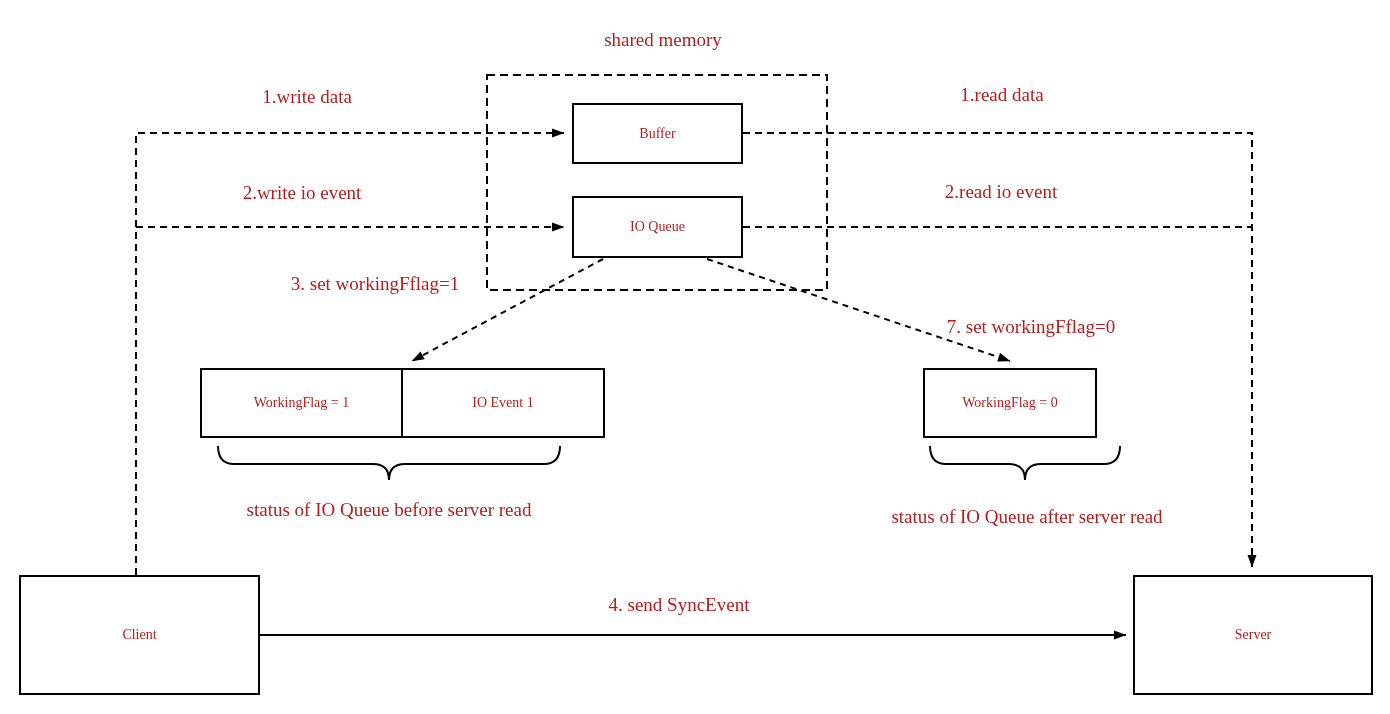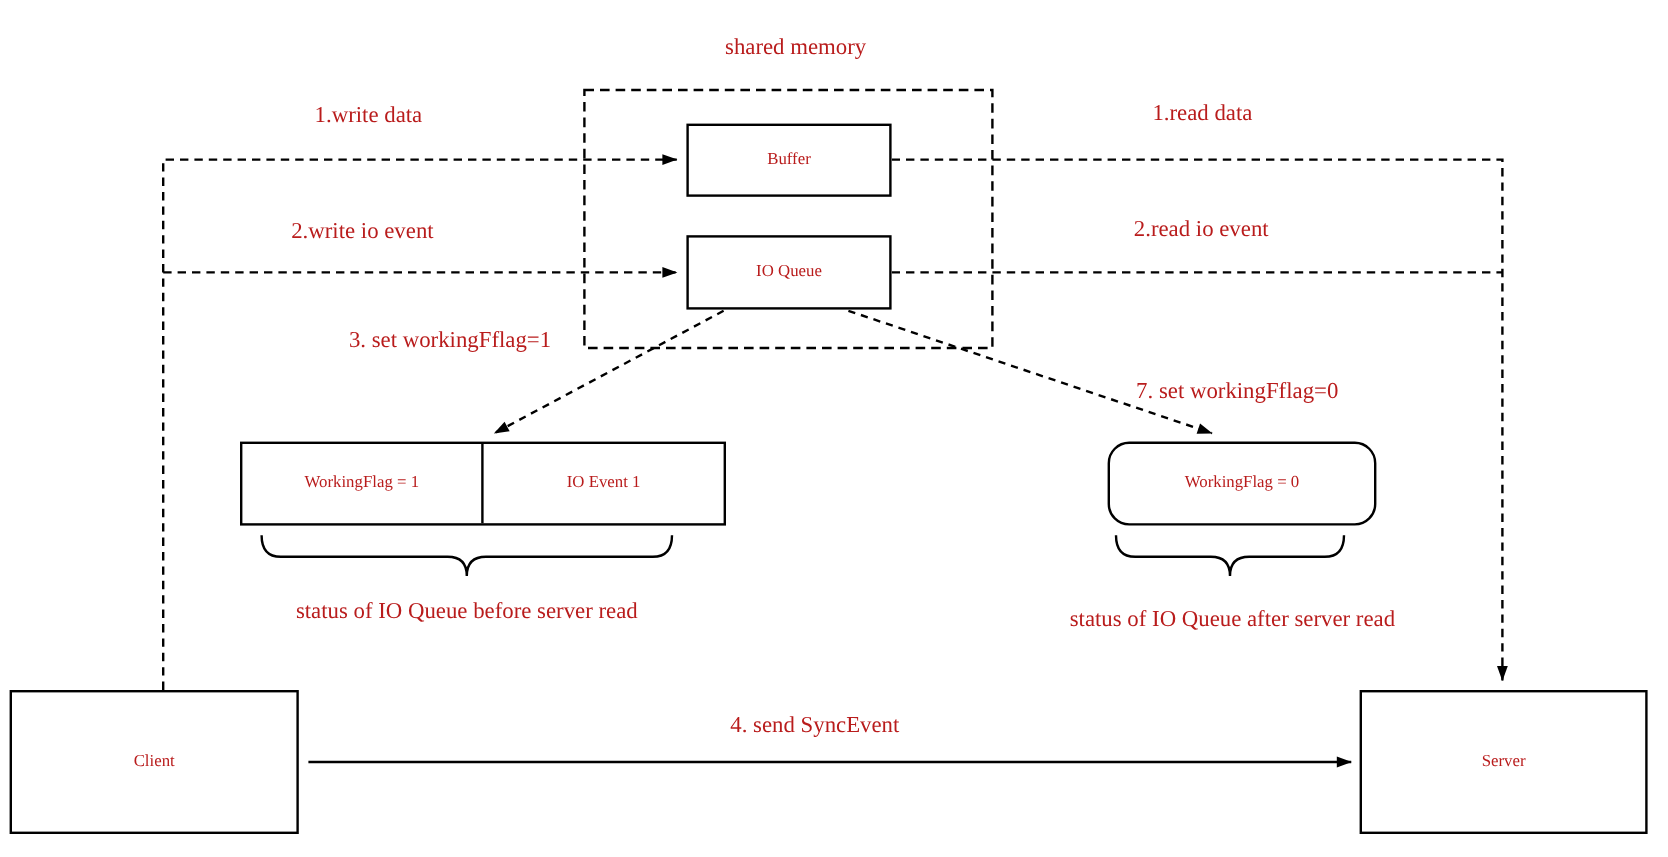--- a/index.html
+++ b/index.html
@@ -39,22 +39,22 @@
   .flag1-box    { left: 200px; top: 368px; width: 405px; height: 70px; padding: 0; }
   .flag1-box .cell {
     height: 100%;
     display: flex;
     align-items: center;
     justify-content: center;
     box-sizing: border-box;
   }
   .flag1-box .cell.first  { width: 202px; border-right: 2px solid #000000; }
   .flag1-box .cell.second { width: 201px; }
-  .flag0-box    { left: 923px;  top: 368px; width: 224px; height: 70px; border-radius: 18px; }
-  .client-box   { left: 8px;   top: 575px; width: 241px; height: 120px; }
+  .flag0-box    { left: 923px;  top: 368px; width: 174px; height: 70px; }
+  .client-box   { left: 19px;   top: 575px; width: 241px; height: 120px; }
   .server-box   { left: 1133px; top: 575px; width: 240px; height: 120px; }
   .flag1-box { display: flex; align-items: stretch; justify-content: flex-start; }
 
   .lbl {
     position: absolute;
     transform: translate(-50%, -50%);
     font-size: 19px;
     white-space: nowrap;
     text-align: center;
   }

